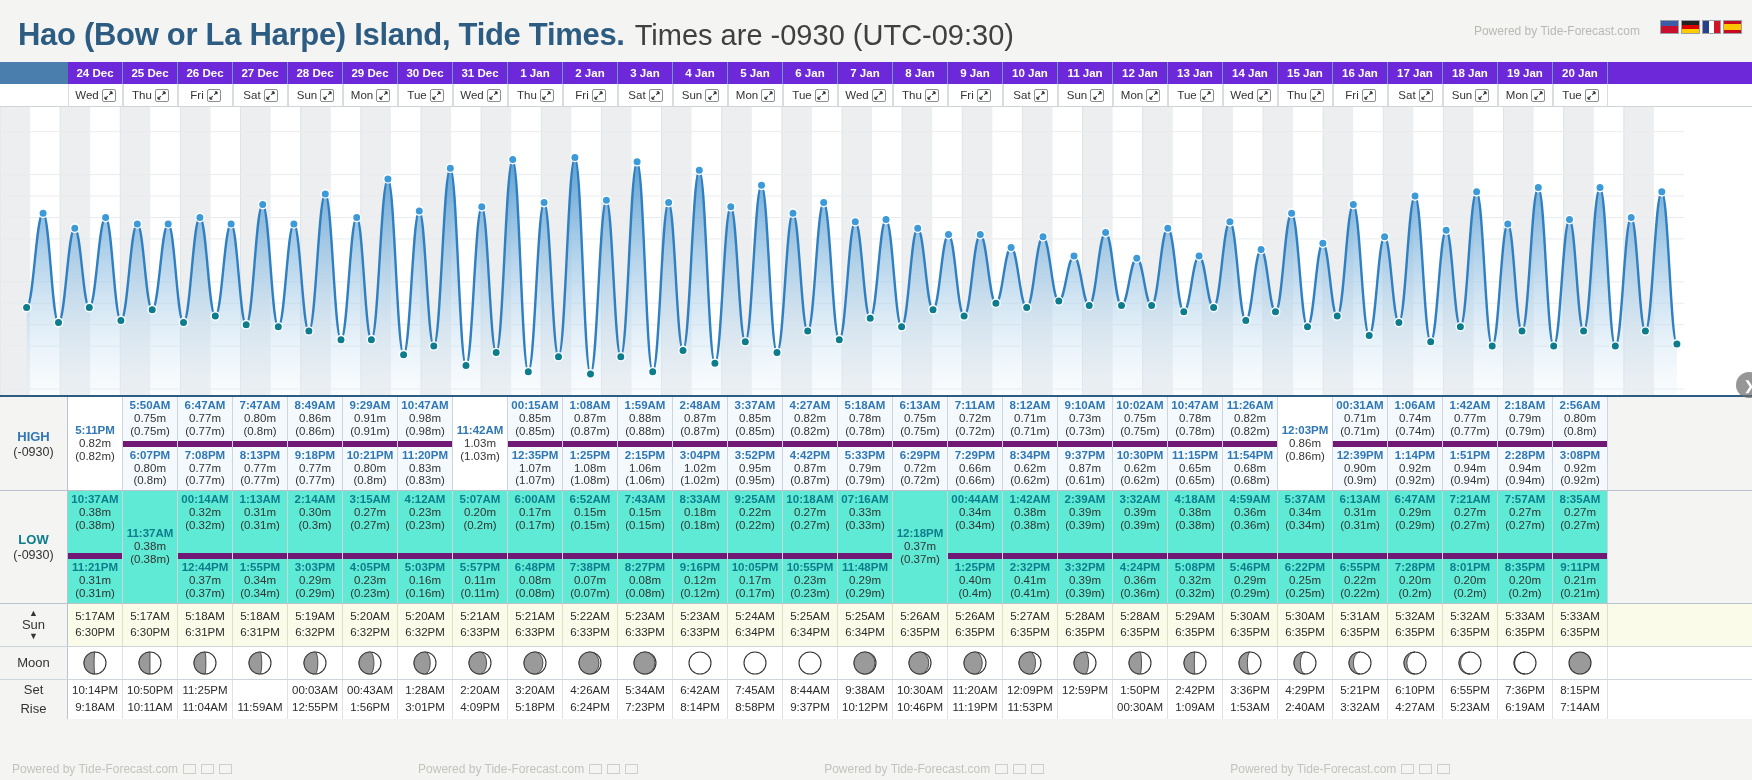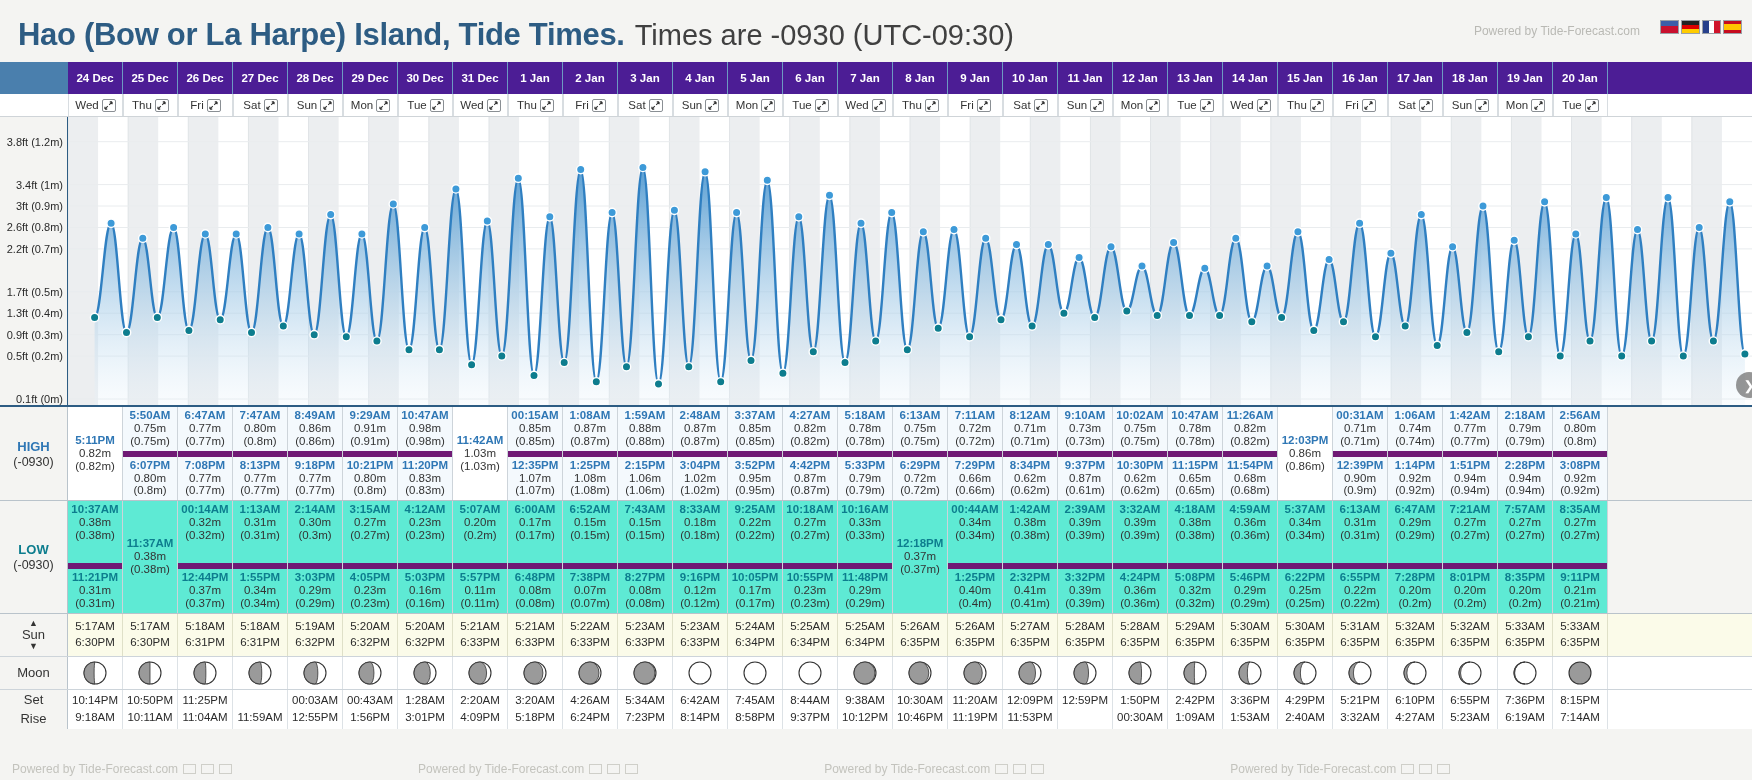--- a/index.html
+++ b/index.html
@@ -28,21 +28,21 @@
     font-size: 12px; color: #b9b9b4; white-space: nowrap;
   }
   .flagbox { position: absolute; right: 10px; top: 20px; display: flex; gap: 2px; }
   .flagbox i { display: block; width: 19px; height: 14px; border: 1px solid #9aa0a6; }
   .fl-gb { background: linear-gradient(#3b5ea8 40%, #c8102e 40%); }
   .fl-de { background: linear-gradient(#222 33%, #d00 33%, #d00 66%, #fc0 66%); }
   .fl-fr { background: linear-gradient(90deg,#27408b 33%,#fff 33%,#fff 66%,#cf142b 66%); }
   .fl-es { background: linear-gradient(#c60b1e 25%, #ffc400 25%, #ffc400 75%, #c60b1e 75%); }
 
   
-  .dayheader { display: flex; background: #4c1d95; height: 32px; }
+  .dayheader { display: flex; background: #6d28d9; height: 22px; }
   .dh-corner { width: 68px; flex: 0 0 68px; background: #4a7fad; }
   .dh-cell {
     flex: 0 0 55px; width: 55px;
     color: #fff; font-size: 11.5px; font-weight: bold;
     display: flex; align-items: center; justify-content: center;
     border-right: 1px solid #6d9ac2;
     white-space: nowrap;
   }
   .dowrow { display: flex; height: 23px; background: #fff; border-bottom: 1px solid #cfd4d8; }
   .dow-corner { width: 68px; flex: 0 0 68px; background: #fff; }
@@ -423,32 +423,20 @@
           <span class="expand-ico">
             <svg width="9" height="9" viewBox="0 0 10 10">
               <path d="M1 9 L4.2 5.8 M1 9 L1 6.4 M1 9 L3.6 9 M9 1 L5.8 4.2 M9 1 L9 3.6 M9 1 L6.4 1" stroke="#333" stroke-width="1.2" fill="none"></path>
             </svg>
           </span>
         </div>
       </div>
   </div>
 
   <div class="chartwrap">
-    <div class="yaxis" id="yaxis">
-        <div class="ylab" style="top: 24.72px;">3.8ft (1.2m)</div>
-        <div class="ylab" style="top: 67.6px;">3.4ft (1m)</div>
-        <div class="ylab" style="top: 89.04px;">3ft (0.9m)</div>
-        <div class="ylab" style="top: 110.48px;">2.6ft (0.8m)</div>
-        <div class="ylab" style="top: 131.92px;">2.2ft (0.7m)</div>
-        <div class="ylab" style="top: 174.8px;">1.7ft (0.5m)</div>
-        <div class="ylab" style="top: 196.24px;">1.3ft (0.4m)</div>
-        <div class="ylab" style="top: 217.68px;">0.9ft (0.3m)</div>
-        <div class="ylab" style="top: 239.12px;">0.5ft (0.2m)</div>
-        <div class="ylab" style="top: 282px;">0.1ft (0m)</div>
-      </div>
     <div class="plot" id="plot">
         <svg width="1684" height="290" viewBox="0 0 1684 290">
   <defs>
     <linearGradient id="tg" x1="0" y1="0" x2="0" y2="1">
       <stop offset="0%" stop-color="#4b96cf" stop-opacity="0.92"></stop>
       <stop offset="55%" stop-color="#a8cde8" stop-opacity="0.6"></stop>
       <stop offset="100%" stop-color="#eaf4fb" stop-opacity="0.25"></stop>
     </linearGradient>
   </defs>
   <rect x="0" y="0" width="1684" height="290" fill="#ffffff"></rect>
@@ -1125,21 +1113,21 @@
             <div class="p">(0.27m)</div>
           </div>
           <div class="ev lo">
             <div class="t">10:55PM</div>
             <div class="m">0.23m</div>
             <div class="p">(0.23m)</div>
           </div>
         </div>
         <div class="cellcol">
           <div class="ev lo">
-            <div class="t">10:16AM</div>
+            <div class="t">07:16AM</div>
             <div class="m">0.33m</div>
             <div class="p">(0.33m)</div>
           </div>
           <div class="ev lo">
             <div class="t">11:48PM</div>
             <div class="m">0.29m</div>
             <div class="p">(0.29m)</div>
           </div>
         </div>
         <div class="cellcol single">

